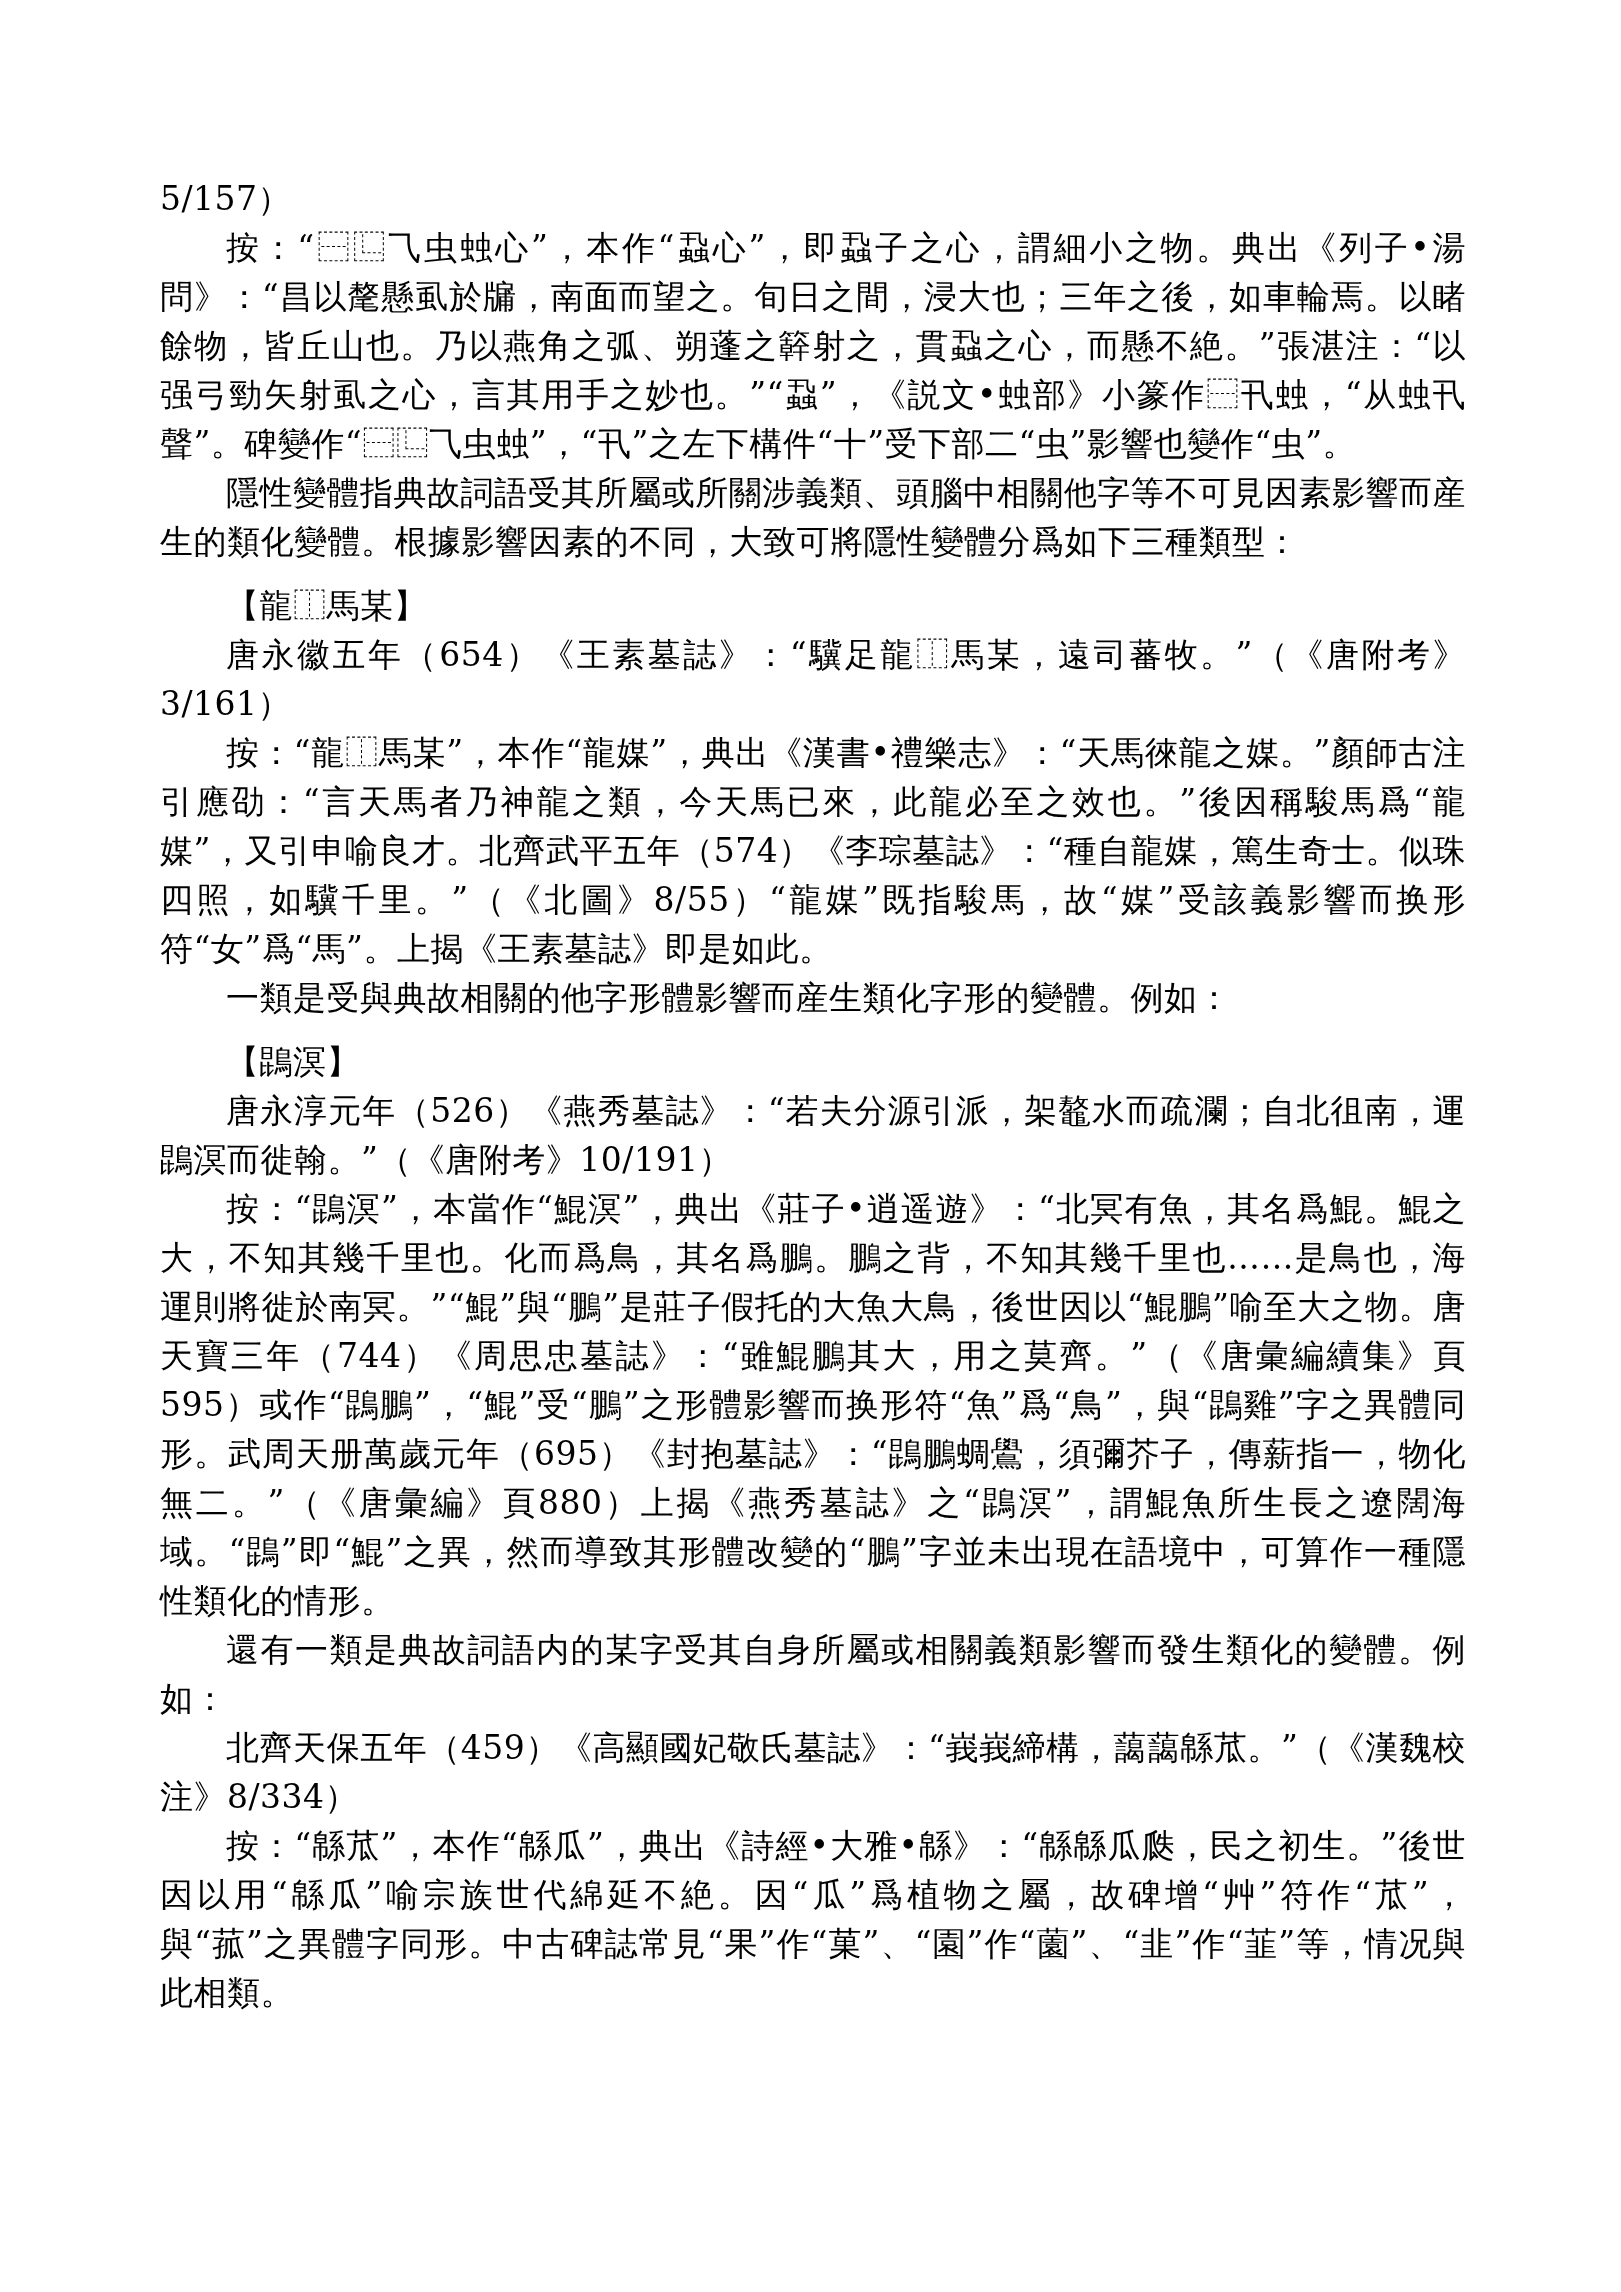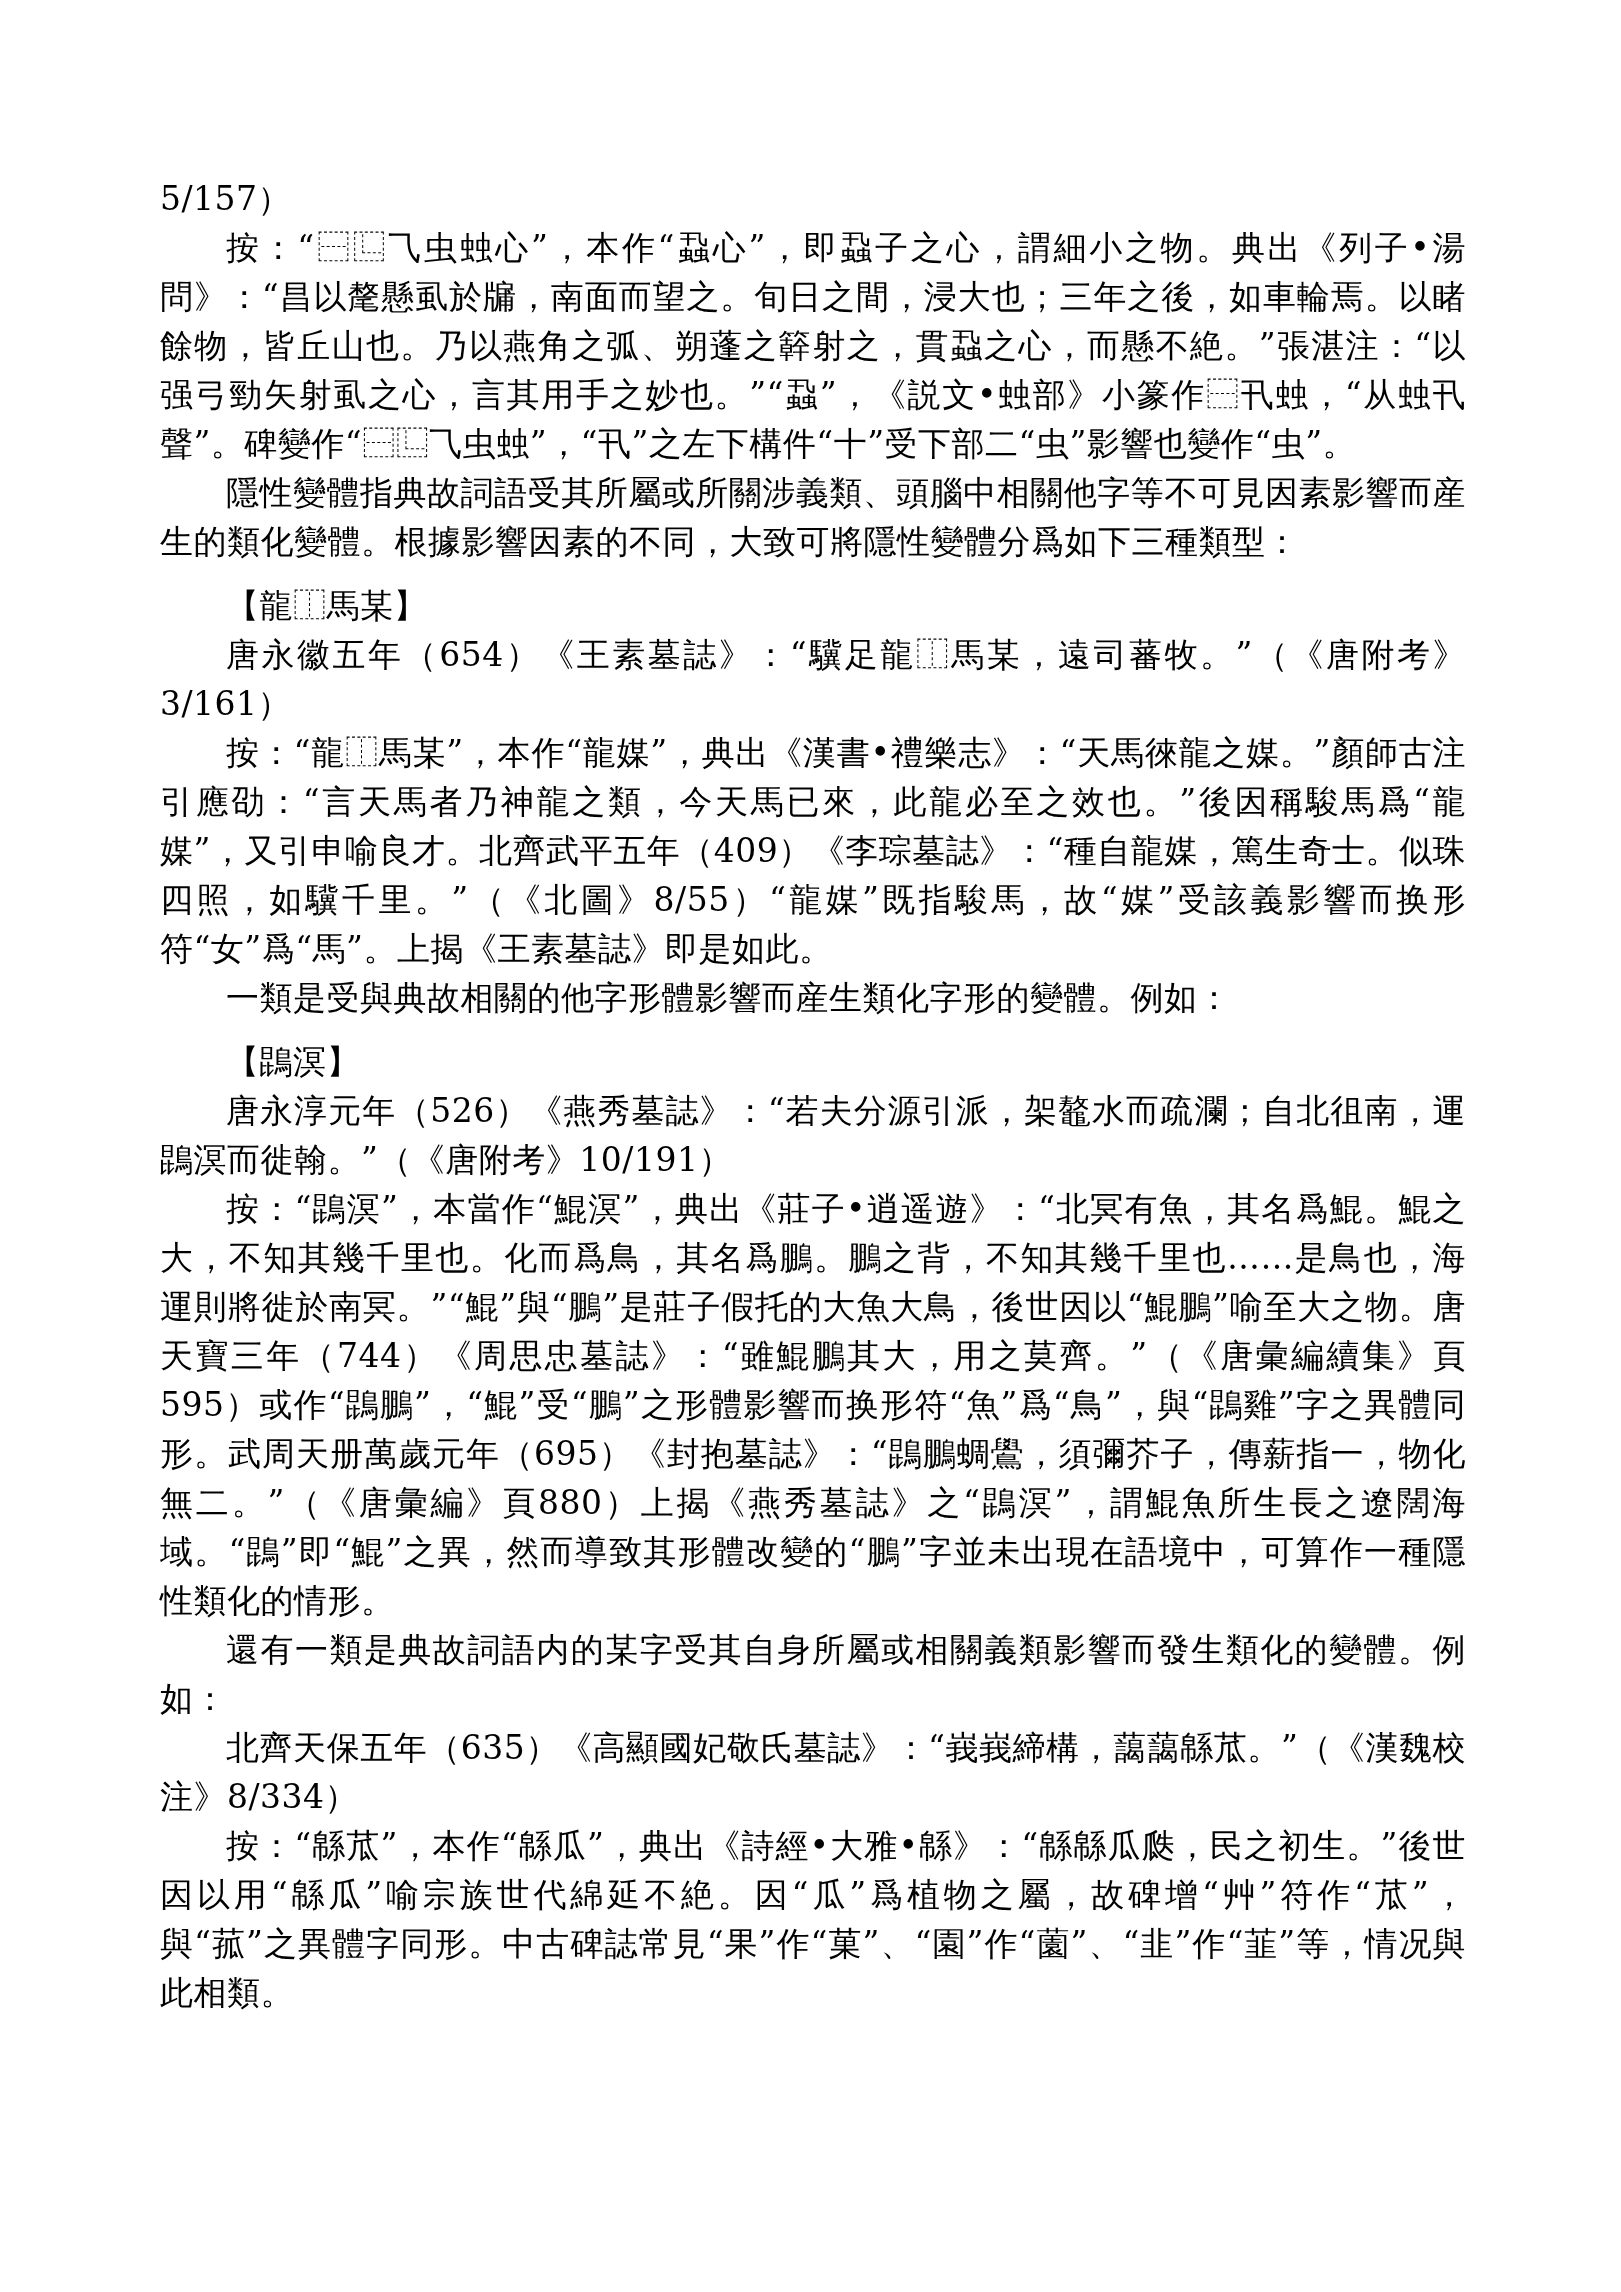--- a/index.html
+++ b/index.html
@@ -42,23 +42,23 @@
 </head>
 <body>
 
 <div class="page">
   <div class="content">
     <p class="no-indent">5/157）</p>
     <p>按：“⿱⿺⺄虫䖵心”，本作“蝨心”，即蝨子之心，謂細小之物。典出《列子•湯問》：“昌以氂懸虱於牖，南面而望之。旬日之間，浸大也；三年之後，如車輪焉。以睹餘物，皆丘山也。乃以燕角之弧、朔蓬之簳射之，貫蝨之心，而懸不絶。”張湛注：“以强弓勁矢射虱之心，言其用手之妙也。”“蝨”，《説文•䖵部》小篆作⿱卂䖵，“从䖵卂聲”。碑變作“⿱⿺⺄虫䖵”，“卂”之左下構件“十”受下部二“虫”影響也變作“虫”。</p>
     <p>隱性變體指典故詞語受其所屬或所關涉義類、頭腦中相關他字等不可見因素影響而産生的類化變體。根據影響因素的不同，大致可將隱性變體分爲如下三種類型：</p>
     <p class="heading">【龍⿰馬某】</p>
     <p>唐永徽五年（654）《王素墓誌》：“驥足龍⿰馬某，遠司蕃牧。”（《唐附考》3/161）</p>
-    <p>按：“龍⿰馬某”，本作“龍媒”，典出《漢書•禮樂志》：“天馬徠龍之媒。”顏師古注引應劭：“言天馬者乃神龍之類，今天馬已來，此龍必至之效也。”後因稱駿馬爲“龍媒”，又引申喻良才。北齊武平五年（409）《李琮墓誌》：“種自龍媒，篤生奇士。似珠四照，如驥千里。”（《北圖》8/55）“龍媒”既指駿馬，故“媒”受該義影響而换形符“女”爲“馬”。上揭《王素墓誌》即是如此。</p>
+    <p>按：“龍⿰馬某”，本作“龍媒”，典出《漢書•禮樂志》：“天馬徠龍之媒。”顏師古注引應劭：“言天馬者乃神龍之類，今天馬已來，此龍必至之效也。”後因稱駿馬爲“龍媒”，又引申喻良才。北齊武平五年（574）《李琮墓誌》：“種自龍媒，篤生奇士。似珠四照，如驥千里。”（《北圖》8/55）“龍媒”既指駿馬，故“媒”受該義影響而换形符“女”爲“馬”。上揭《王素墓誌》即是如此。</p>
     <p>一類是受與典故相關的他字形體影響而産生類化字形的變體。例如：</p>
     <p class="heading">【鵾溟】</p>
     <p>唐永淳元年（526）《燕秀墓誌》：“若夫分源引派，架鼇水而疏瀾；自北徂南，運鵾溟而徙翰。”（《唐附考》10/191）</p>
     <p>按：“鵾溟”，本當作“鯤溟”，典出《莊子•逍遥遊》：“北冥有魚，其名爲鯤。鯤之大，不知其幾千里也。化而爲鳥，其名爲鵬。鵬之背，不知其幾千里也……是鳥也，海運則將徙於南冥。”“鯤”與“鵬”是莊子假托的大魚大鳥，後世因以“鯤鵬”喻至大之物。唐天寶三年（744）《周思忠墓誌》：“雖鯤鵬其大，用之莫齊。”（《唐彙編續集》頁595）或作“鵾鵬”，“鯤”受“鵬”之形體影響而换形符“魚”爲“鳥”，與“鵾雞”字之異體同形。武周天册萬歲元年（695）《封抱墓誌》：“鵾鵬蜩鷽，須彌芥子，傳薪指一，物化無二。”（《唐彙編》頁880）上揭《燕秀墓誌》之“鵾溟”，謂鯤魚所生長之遼闊海域。“鵾”即“鯤”之異，然而導致其形體改變的“鵬”字並未出現在語境中，可算作一種隱性類化的情形。</p>
     <p>還有一類是典故詞語内的某字受其自身所屬或相關義類影響而發生類化的變體。例如：</p>
-    <p>北齊天保五年（635）《高顯國妃敬氏墓誌》：“峩峩締構，藹藹緜苽。”（《漢魏校注》8/334）</p>
+    <p>北齊天保五年（459）《高顯國妃敬氏墓誌》：“峩峩締構，藹藹緜苽。”（《漢魏校注》8/334）</p>
     <p>按：“緜苽”，本作“緜瓜”，典出《詩經•大雅•緜》：“緜緜瓜瓞，民之初生。”後世因以用“緜瓜”喻宗族世代綿延不絶。因“瓜”爲植物之屬，故碑增“艸”符作“苽”，與“菰”之異體字同形。中古碑誌常見“果”作“菓”、“園”作“薗”、“韭”作“韮”等，情况與此相類。</p>
   </div>
 </div>
 
 
 </body></html>

